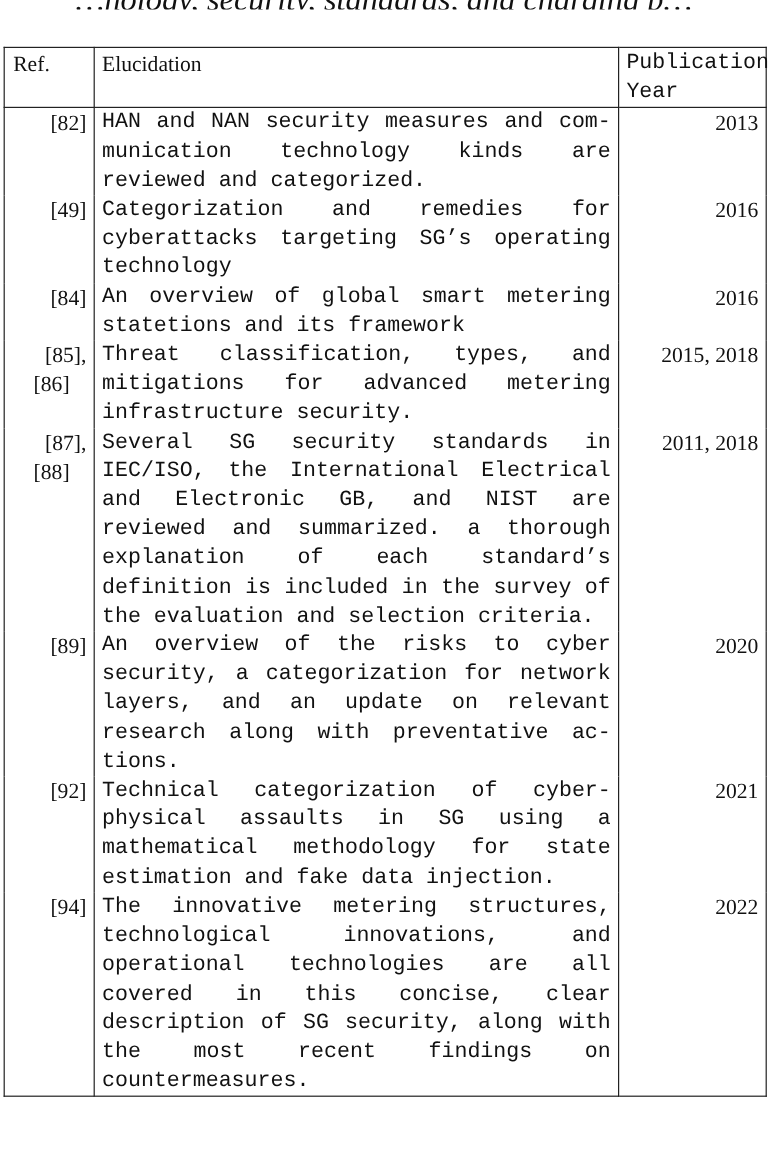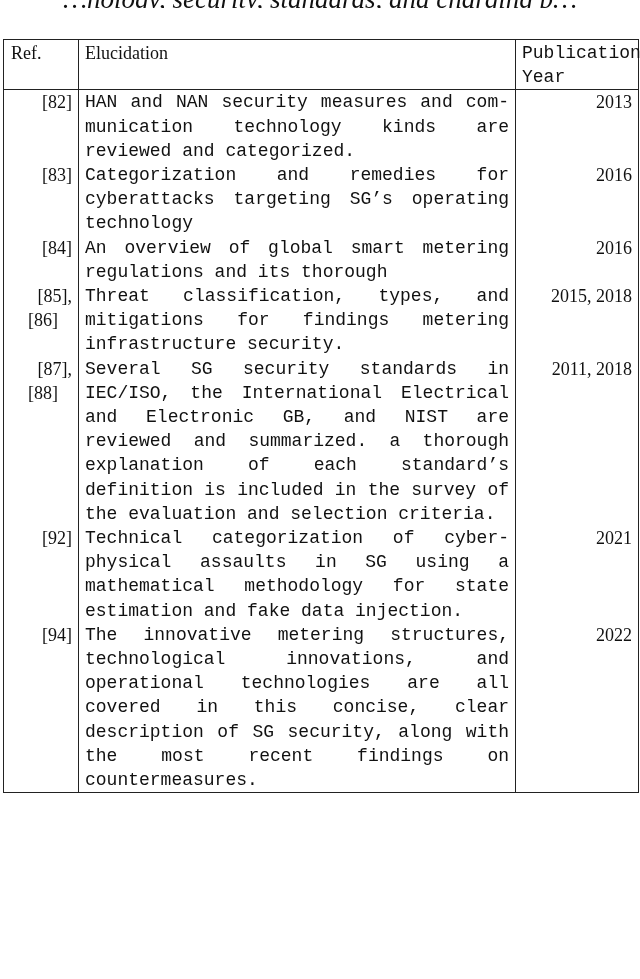--- a/index.html
+++ b/index.html
@@ -103,47 +103,54 @@
   <tbody id="rows">
       <tr>
         <td class="ref">
           <span class="ref-line">[82]</span>
         </td>
         <td class="desc">HAN and NAN security measures and com­munication technology kinds are reviewed and categorized.</td>
         <td class="year">2013</td>
       </tr>
       <tr>
         <td class="ref">
-          <span class="ref-line">[83]</span>
+          <span class="ref-line">[49]</span>
         </td>
         <td class="desc">Categorization and remedies for cyberattacks targeting SG’s operating technology</td>
         <td class="year">2016</td>
       </tr>
       <tr>
         <td class="ref">
           <span class="ref-line">[84]</span>
         </td>
-        <td class="desc">An overview of global smart metering regula­tions and its thorough</td>
+        <td class="desc">An overview of global smart metering state­tions and its framework</td>
         <td class="year">2016</td>
       </tr>
       <tr>
         <td class="ref">
           <span class="ref-line">[85],</span>
           <span class="ref-line left">[86]</span>
         </td>
-        <td class="desc">Threat classification, types, and mitigations for findings metering infrastructure security.</td>
+        <td class="desc">Threat classification, types, and mitigations for advanced metering infrastructure security.</td>
         <td class="year">2015, 2018</td>
       </tr>
       <tr>
         <td class="ref">
           <span class="ref-line">[87],</span>
           <span class="ref-line left">[88]</span>
         </td>
         <td class="desc">Several SG security standards in IEC/ISO, the International Electrical and Electronic GB, and NIST are reviewed and summarized. a thorough explanation of each standard’s definition is in­cluded in the survey of the evaluation and selec­tion criteria.</td>
         <td class="year">2011, 2018</td>
+      </tr>
+      <tr>
+        <td class="ref">
+          <span class="ref-line">[89]</span>
+        </td>
+        <td class="desc">An overview of the risks to cyber security, a categorization for network layers, and an update on relevant research along with preventative ac­tions.</td>
+        <td class="year">2020</td>
       </tr>
       <tr>
         <td class="ref">
           <span class="ref-line">[92]</span>
         </td>
         <td class="desc">Technical categorization of cyber-physical as­saults in SG using a mathematical methodology for state estimation and fake data injection.</td>
         <td class="year">2021</td>
       </tr>
       <tr>
         <td class="ref">

